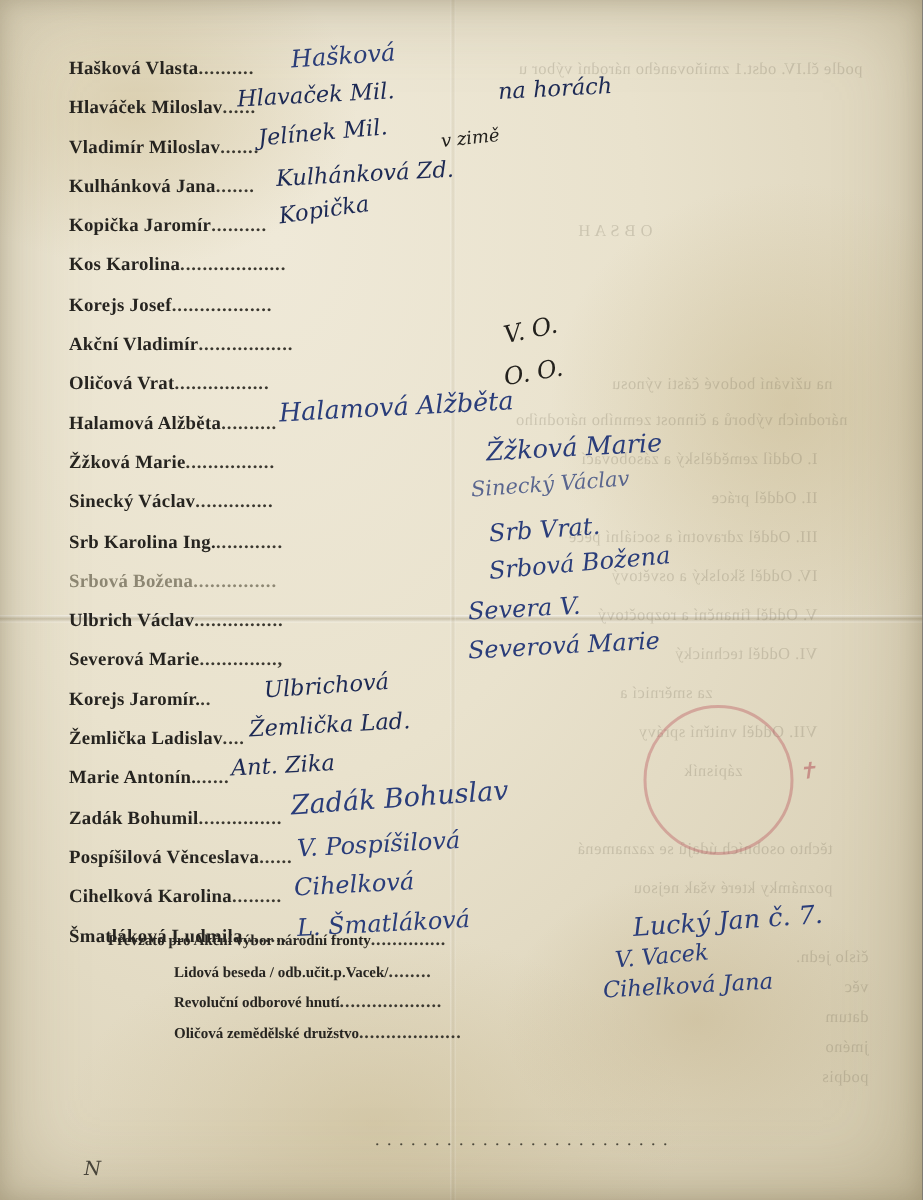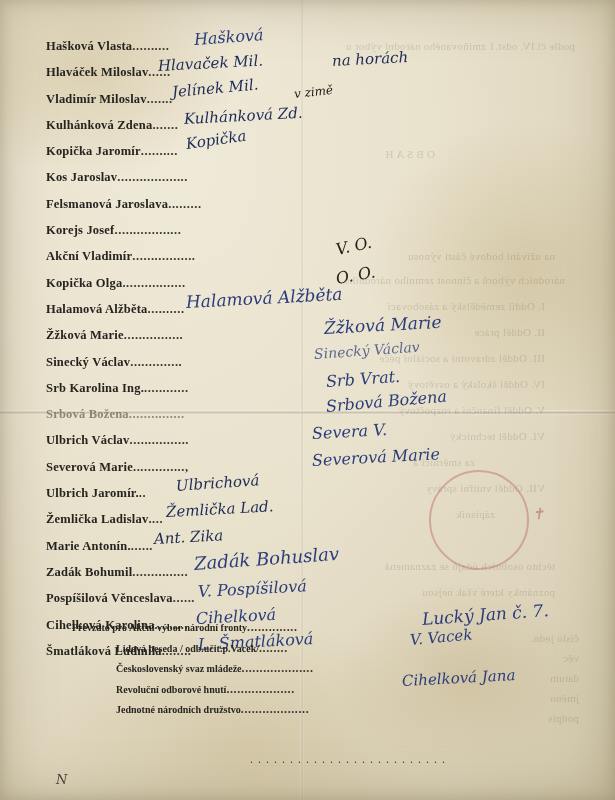--- a/index.html
+++ b/index.html
@@ -216,51 +216,47 @@
       <span class="hand ink-dark" style="left:286px; top:-10px; font-size:15px; transform:rotate(-3deg);">na horách</span>
     </div>
 
     <div class="name-row">
       <span class="typed">Vladimír Miloslav</span><span class="dots">.......</span>
       <span class="hand ink-dark" style="left:126px; top:-6px; font-size:15px; transform:rotate(-5deg);">Jelínek Mil.</span>
       <span class="hand ink-black" style="left:248px; top:-2px; font-size:12px; transform:rotate(-6deg);">v zimě</span>
     </div>
 
     <div class="name-row">
-      <span class="typed">Kulhánková Zdena</span><span class="dots">.......</span>
+      <span class="typed">Kulhánková Jana</span><span class="dots">.......</span>
       <span class="hand ink-dark" style="left:138px; top:-5px; font-size:15px; transform:rotate(-3deg);">Kulhánková Zd.</span>
     </div>
 
     <div class="name-row">
       <span class="typed">Kopička Jaromír</span><span class="dots">..........</span>
       <span class="hand ink-dark" style="left:140px; top:-6px; font-size:15px; transform:rotate(-8deg);">Kopička</span>
     </div>
 
     <div class="name-row">
-      <span class="typed">Kos Jaroslav</span><span class="dots">...................</span>
+      <span class="typed">Kos Karolina</span><span class="dots">...................</span>
       <span class="hand ink-dark" style="left:256px; top:-8px; font-size:16px; transform:rotate(-10deg);"></span>
     </div>
 
-    <div class="name-row">
-      <span class="typed">Felsmanová Jaroslava</span><span class="dots">.........</span>
-      <span class="hand ink-dark" style="left:200px; top:-4px; font-size:15px;"></span>
-    </div>
 
     <div class="name-row">
       <span class="typed">Korejs Josef</span><span class="dots">..................</span>
       <span class="hand ink-dark" style="left:200px; top:-4px; font-size:15px;"></span>
     </div>
 
     <div class="name-row">
       <span class="typed">Akční Vladimír</span><span class="dots">.................</span>
       <span class="hand ink-black" style="left:290px; top:-6px; font-size:16px; transform:rotate(-12deg);">V. O.</span>
     </div>
 
     <div class="name-row">
-      <span class="typed">Kopička Olga</span><span class="dots">.................</span>
+      <span class="typed">Oličová Vrat</span><span class="dots">.................</span>
       <span class="hand ink-black" style="left:290px; top:-4px; font-size:16px; transform:rotate(-10deg);">O. O.</span>
     </div>
 
     <div class="name-row">
       <span class="typed">Halamová Alžběta</span><span class="dots">..........</span>
       <span class="hand" style="left:140px; top:-7px; font-size:17px; transform:rotate(-3deg);">Halamová Alžběta</span>
     </div>
 
     <div class="name-row">
       <span class="typed">Žžková Marie</span><span class="dots">................</span>
@@ -286,21 +282,21 @@
       <span class="typed">Ulbrich Václav</span><span class="dots">................</span>
       <span class="hand" style="left:266px; top:-6px; font-size:16px; transform:rotate(-3deg);">Severa V.</span>
     </div>
 
     <div class="name-row">
       <span class="typed">Severová Marie</span><span class="dots">..............,</span>
       <span class="hand" style="left:266px; top:-6px; font-size:16px; transform:rotate(-3deg);">Severová Marie</span>
     </div>
 
     <div class="name-row">
-      <span class="typed">Ulbrich Jaromír.</span><span class="dots">..</span>
+      <span class="typed">Korejs Jaromír.</span><span class="dots">..</span>
       <span class="hand ink-dark" style="left:130px; top:-6px; font-size:15px; transform:rotate(-4deg);">Ulbrichová</span>
     </div>
 
     <div class="name-row">
       <span class="typed">Žemlička Ladislav</span><span class="dots">....</span>
       <span class="hand ink-dark" style="left:120px; top:-6px; font-size:15px; transform:rotate(-3deg);">Žemlička Lad.</span>
     </div>
 
     <div class="name-row">
       <span class="typed">Marie Antonín.</span><span class="dots">......</span>
@@ -335,32 +331,28 @@
       <span class="foot-label">Převzato pro Akční výbor národní fronty</span><span class="foot-dots">..............</span>
       <span class="hand" style="left:350px; top:-8px; font-size:17px; transform:rotate(-4deg);">Lucký Jan č. 7.</span>
     </div>
 
 
     <div class="foot-row indent1">
       <span class="foot-label">Lidová beseda / odb.učit.p.Vacek/</span><span class="foot-dots">........</span>
       <span class="hand" style="left:338px; top:-7px; font-size:15px; transform:rotate(-5deg);">V. Vacek</span>
     </div>
 
-    <div class="foot-row indent1">
-      <span class="foot-label">Československý svaz mládeže</span><span class="foot-dots">....................</span>
-      <span class="hand" style="left:350px; top:-5px; font-size:15px;"></span>
-    </div>
 
     <div class="foot-row indent1">
       <span class="foot-label">Revoluční odborové hnutí</span><span class="foot-dots">...................</span>
       <span class="hand" style="left:330px; top:-7px; font-size:15px; transform:rotate(-3deg);">Cihelková Jana</span>
     </div>
 
     <div class="foot-row indent1">
-      <span class="foot-label">Jednotné národních družstvo</span><span class="foot-dots">...................</span>
+      <span class="foot-label">Oličová zemědělské družstvo</span><span class="foot-dots">...................</span>
       <span class="hand" style="left:350px; top:-5px; font-size:15px;"></span>
     </div>
 
   </div>
 
   <div id="bottom-dots">. . . . . . . . . . . . . . . . . . . . . . . . .</div>
   <div id="corner-mark">N</div>
 
   <div id="edge-shade"></div>
 </div>

